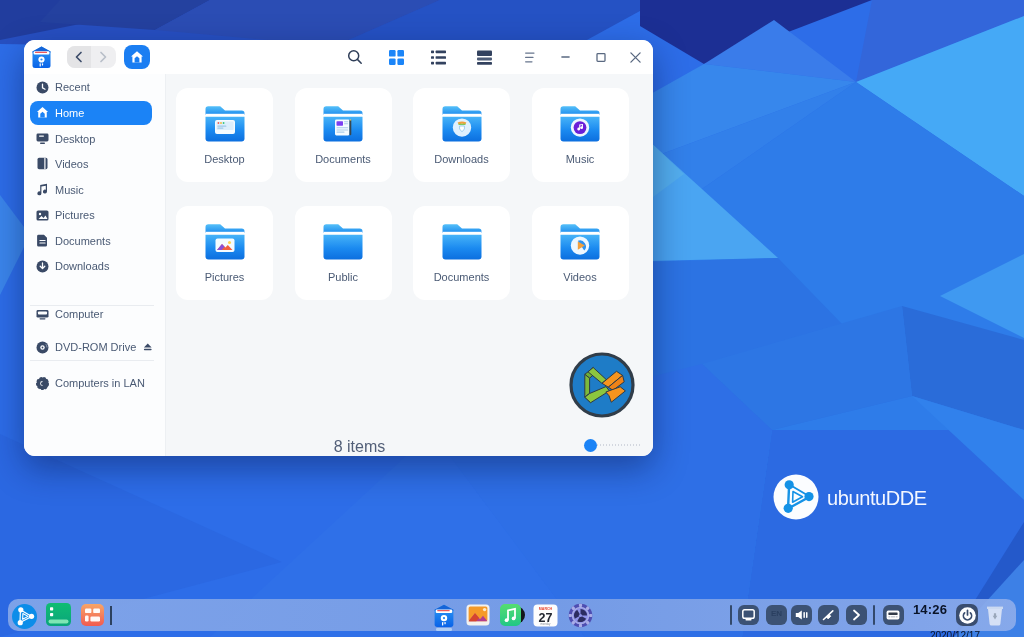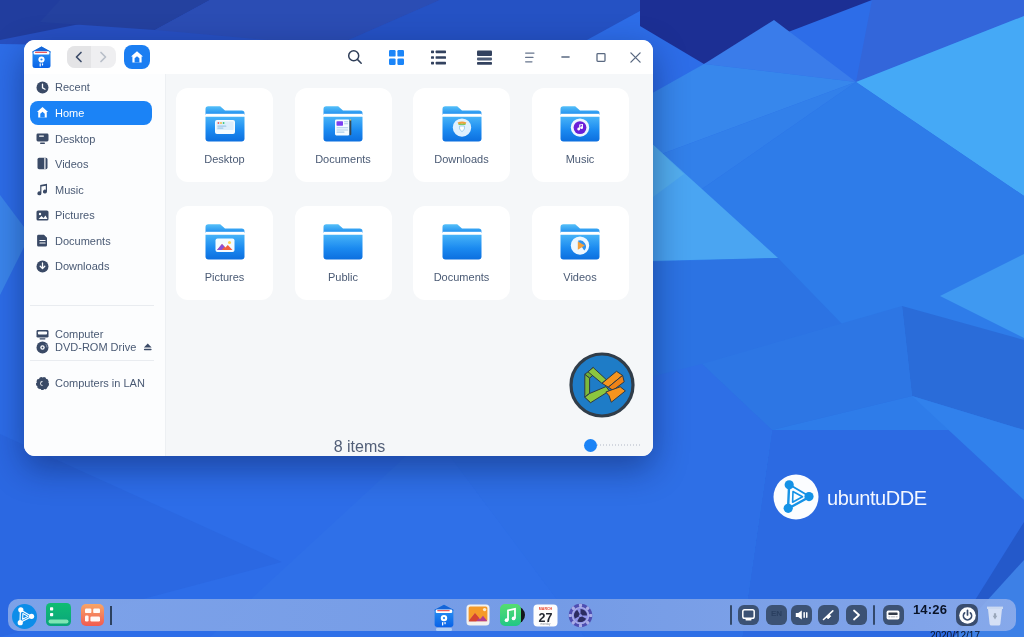--- a/index.html
+++ b/index.html
@@ -195,21 +195,21 @@
       <span class="lbl">Documents</span>
     </div>
     <div class="srow" style="top:180px">
       <svg width="13" height="13" viewBox="0 0 13 13">
             <circle cx="6.5" cy="6.5" r="6" fill="#3a4a66"></circle>
             <path d="M6.5 3 L6.5 8.2 M4.2 6.2 L6.5 8.6 L8.8 6.2" stroke="#fcfdfe" stroke-width="1.3" fill="none" stroke-linecap="round" stroke-linejoin="round"></path>
           </svg>
       <span class="lbl">Downloads</span>
     </div>
     <div class="sep" style="top:231.2px"></div>
-    <div class="srow" style="top:248px">
+    <div class="srow" style="top:228px">
       <svg width="13" height="13" viewBox="0 0 13 13">
             <rect x="0.5" y="2" width="12" height="7.6" rx="1.4" fill="#3a4a66"></rect>
             <rect x="2" y="3.5" width="9" height="3" rx="0.8" fill="#fcfdfe"></rect>
             <rect x="3.5" y="10.2" width="6" height="1.3" rx="0.65" fill="#3a4a66"></rect>
           </svg>
       <span class="lbl">Computer</span>
     </div>
     <div class="srow" style="top:261.1px">
       <svg width="13" height="13" viewBox="0 0 13 13">
             <circle cx="6.5" cy="6.5" r="6" fill="#3a4a66"></circle>

